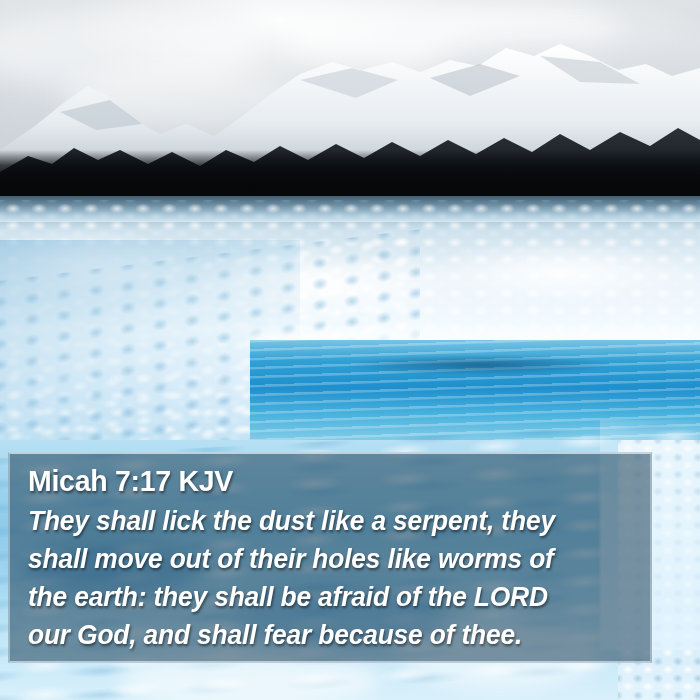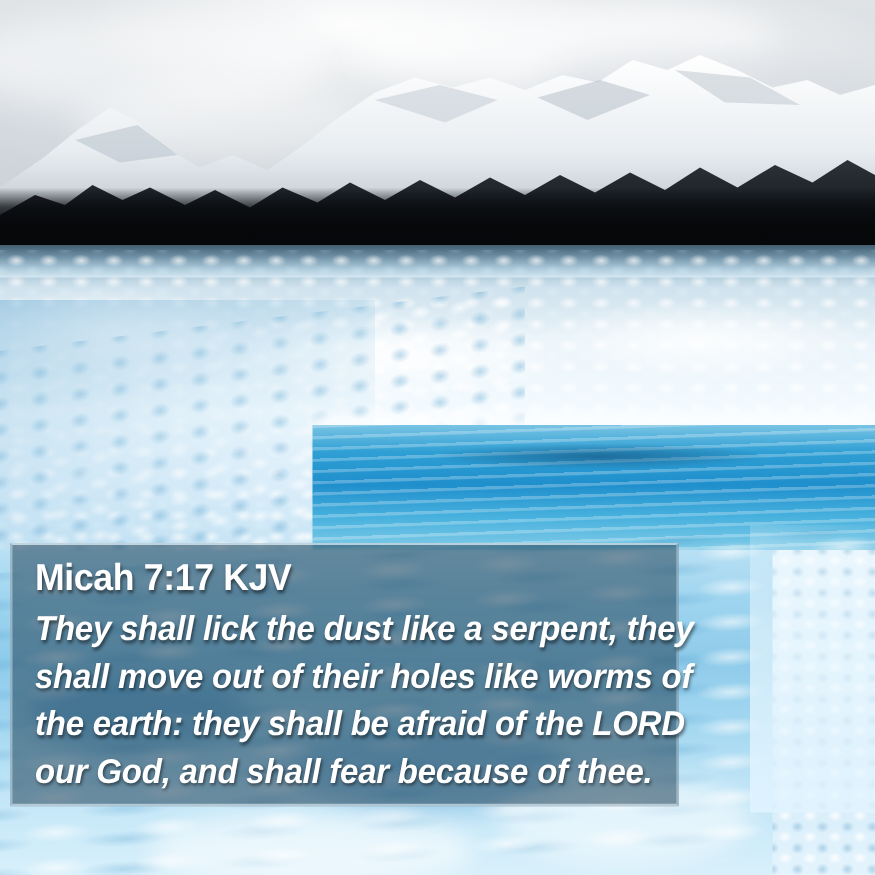--- a/index.html
+++ b/index.html
@@ -144,21 +144,21 @@
   }
   
   .right-ice-upper{
     position:absolute;left:600px;top:420px;width:100px;height:230px;
     background:linear-gradient(200deg, rgba(240,250,255,.0) 0%, rgba(235,248,255,.65) 45%, rgba(225,244,255,.85) 100%);
   }
 
   
   .verse-panel{
     position:absolute;
-    left:8px;top:434px;width:535px;height:211px;
+    left:8px;top:452px;width:644px;height:211px;
     box-sizing:border-box;
     background:rgba(38,72,94,.58);
     border-top:2px solid rgba(226,240,248,.72);
     border-left:2px solid rgba(226,240,248,.45);
     border-right:2px solid rgba(226,240,248,.38);
     border-bottom:2px solid rgba(226,240,248,.62);
     backdrop-filter:blur(1px);
     padding:8px 23px 0 18px;
   }
   .verse-ref{

